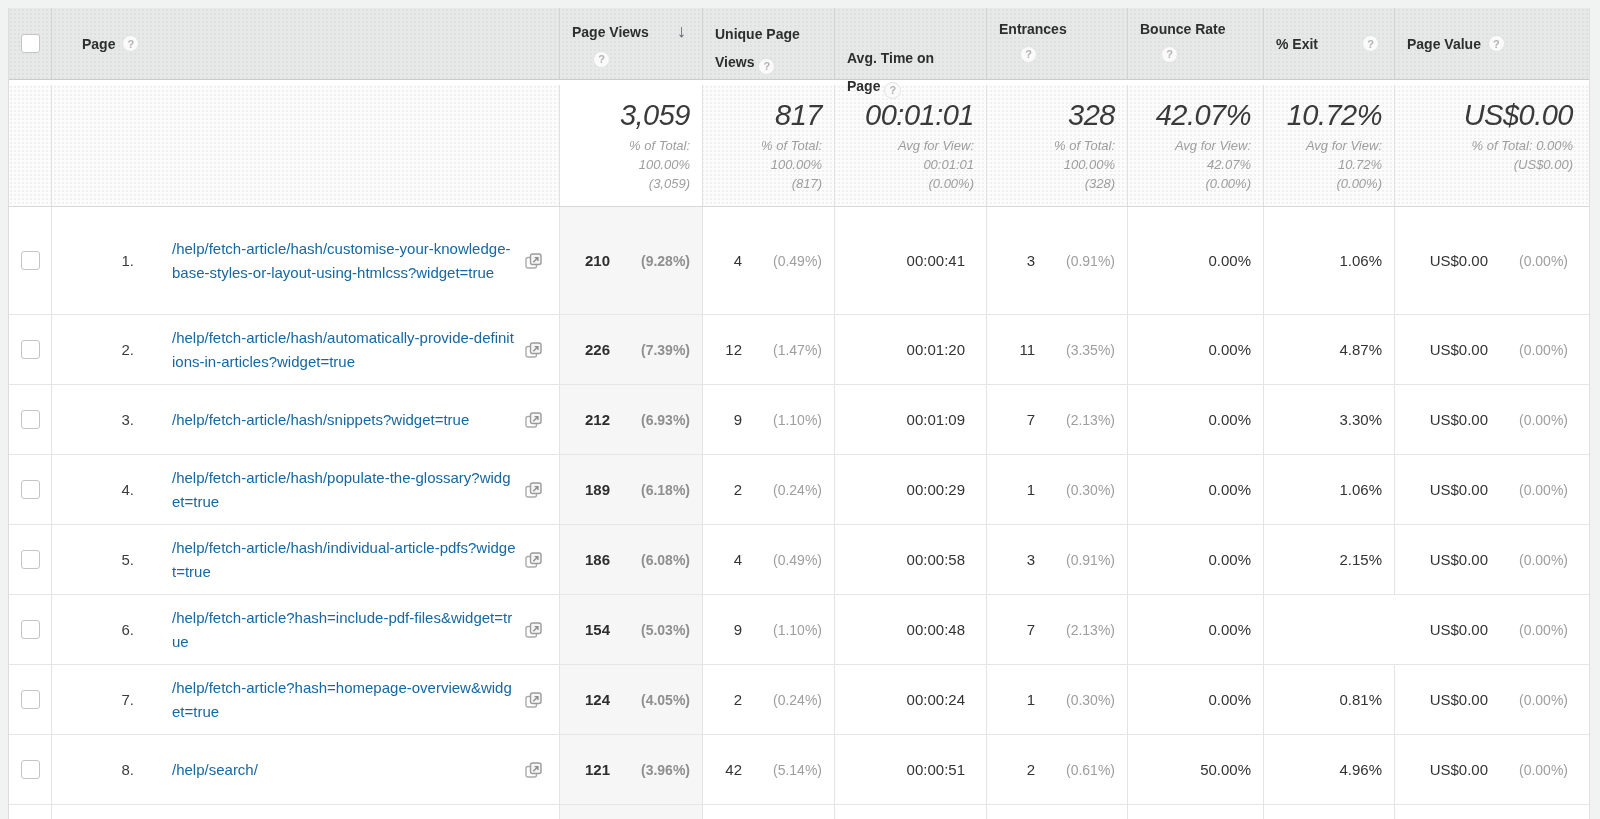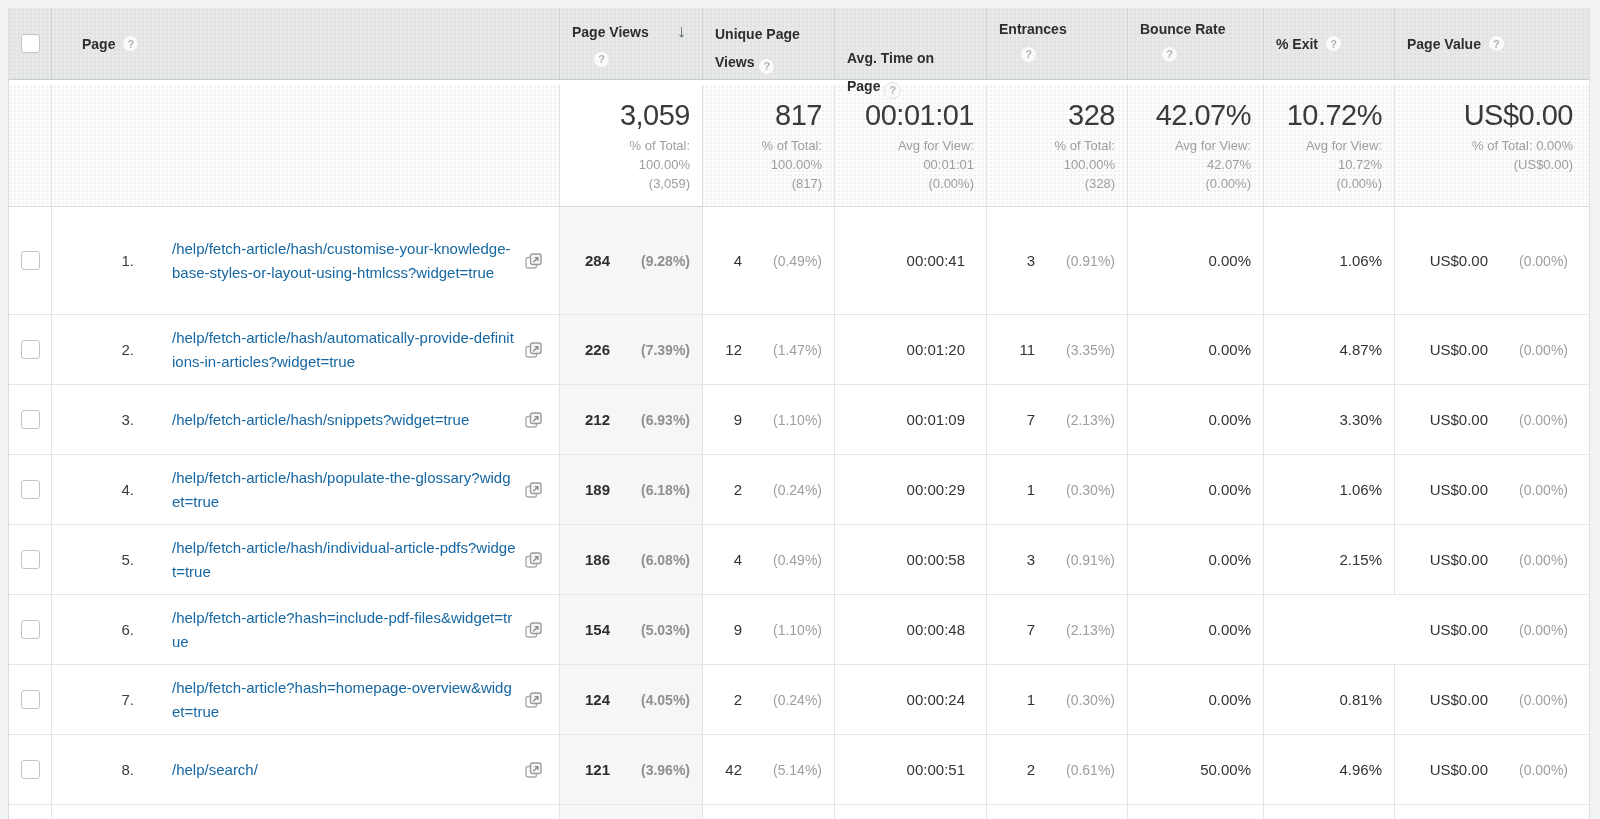--- a/index.html
+++ b/index.html
@@ -17,21 +17,21 @@
   .row { display:flex; width:100%; }
   .cell { flex:0 0 auto; position:relative; }
   
   .c-check { width:43px; }
   .c-page  { width:508px; }
   .c-pv    { width:143px; }
   .c-upv   { width:132px; }
   .c-time  { width:152px; }
   .c-ent   { width:141px; }
   .c-bounce{ width:136px; }
-  .c-exit  { width:131px; }
+  .c-exit  { width:131px;gap:37px; }
   .c-value { flex:1 1 auto; }
 
   
   .header {
     height:72px;
     background-color:#e7e9e9;
     background-image:radial-gradient(#dee0e0 1px, rgba(0,0,0,0) 1px);
     background-size:4px 4px;
     border-bottom:1px solid #c9cccc;
     font-size:14px; font-weight:bold; color:#2e2e2e;
@@ -62,21 +62,21 @@
   .gap { height:5px; background:#fff; }
 
   
   .sumrow {
     height:122px;
     background-color:#fcfcfc;
     background-image:radial-gradient(#f0f0f0 1px, rgba(0,0,0,0) 1px);
     background-size:4px 4px;
     border-bottom:1px solid #d8d8d8;
   }
-  .sumrow .cell { border-right:1px solid #e1e1e1; padding:13px 12px 0 6px; text-align:right; }
+  .sumrow .cell { border-right:1px solid #e1e1e1; padding:13px 12px 0 6px; text-align:right;font-style:italic; }
   .sumrow .cell:last-child { border-right:none; padding-right:16px; }
   .sumrow .c-check, .sumrow .c-page { padding:0; }
   .sumrow .c-pv { background:#fff; }
   .sum-main { font-size:29px; color:#3a3a3a; letter-spacing:-0.5px; line-height:34px; }
   .sum-sub { margin-top:4px; font-size:13px; color:#9e9e9e; line-height:19px; }
 
   
   .trow { background:#fff; border-bottom:1px solid #e6e6e6; height:70px; }
   .trow.tall { height:108px; }
   .trow .cell { border-right:1px solid #e4e4e4; display:flex; align-items:center; }
@@ -229,21 +229,21 @@
       <a class="purl">/help/fetch-article/hash/customise-your-knowledge-base-styles-or-layout-using-htmlcss?widget=true</a>
       <span class="extlink">
         <svg width="17" height="16" viewBox="0 0 17 16">
           <rect x="1" y="4.5" width="10.5" height="10.5" rx="2" fill="#fff" stroke="#aaaaaa" stroke-width="1.4"></rect>
           <rect x="5.5" y="1" width="10.5" height="10.5" rx="2" fill="#f4f4f4" stroke="#9b9b9b" stroke-width="1.4"></rect>
           <path d="M8.3 9.2 L12.5 5 M9.6 4.6 h3.3 v3.3" fill="none" stroke="#8f8f8f" stroke-width="1.4"></path>
         </svg>
       </span>
     </div>
     <div class="cell c-pv metric">
-      <span class="mainb">284</span>
+      <span class="mainb">210</span>
       <span class="pct pctb">(9.28%)</span>
     </div>
     <div class="cell c-upv metric">
       <span class="mainn">4</span>
       <span class="pct">(0.49%)</span>
     </div>
     <div class="cell c-time metric pad14">
       <span class="mainn">00:00:41</span>
     </div>
     <div class="cell c-ent metric">

